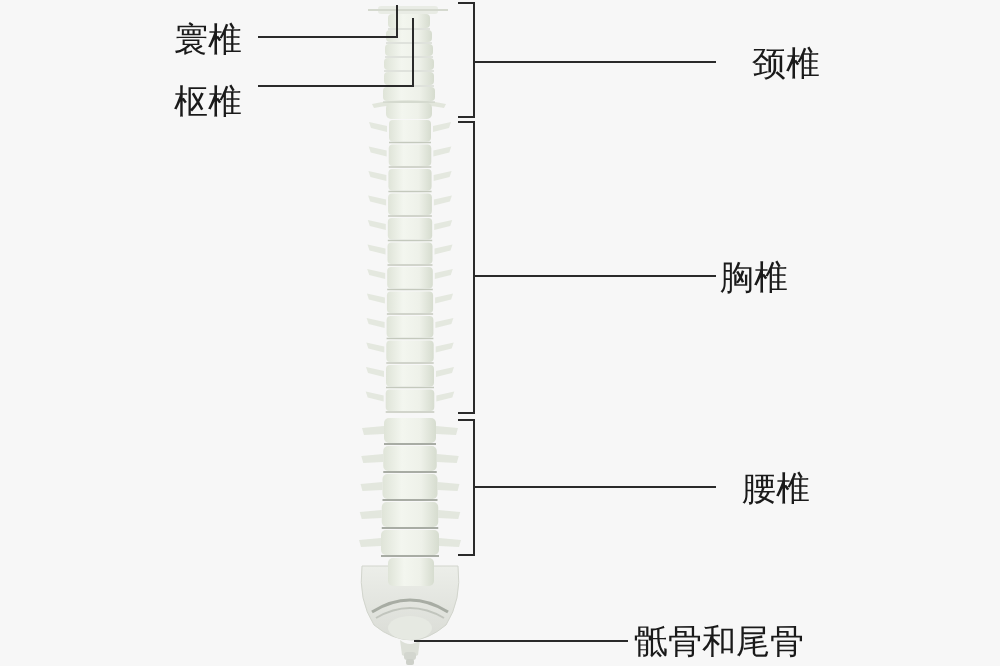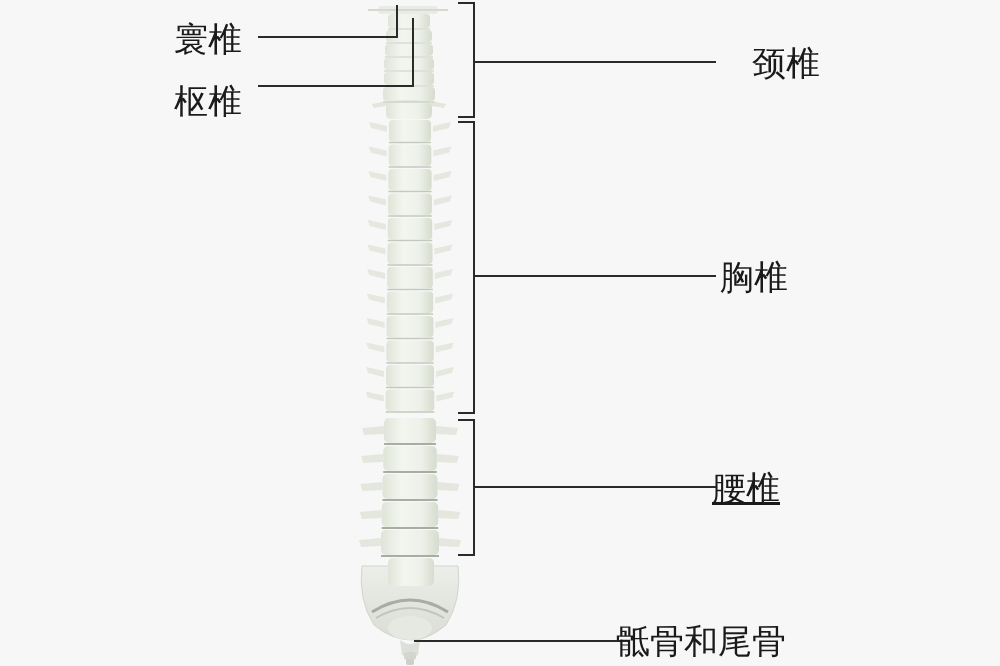--- a/index.html
+++ b/index.html
@@ -166,15 +166,15 @@
       <line x1="474" y1="487" x2="716" y2="487"></line>
 
       <line x1="414" y1="641" x2="628" y2="641"></line>
     </g>
   </svg>
 
   <div class="label" style="left:174px; top:22px;">寰椎</div>
   <div class="label" style="left:174px; top:84px;">枢椎</div>
   <div class="label" style="left:752px; top:46px;">颈椎</div>
   <div class="label" style="left:720px; top:260px;">胸椎</div>
-  <div class="label" style="left:712px; top:471px;text-decoration:underline;">腰椎</div>
-  <div class="label" style="left:616px; top:624px;text-align:center;">骶骨和尾骨</div>
+  <div class="label" style="left:742px; top:471px;">腰椎</div>
+  <div class="label" style="left:634px; top:624px;text-align:center;">骶骨和尾骨</div>
 </div>
 
 </body></html>

